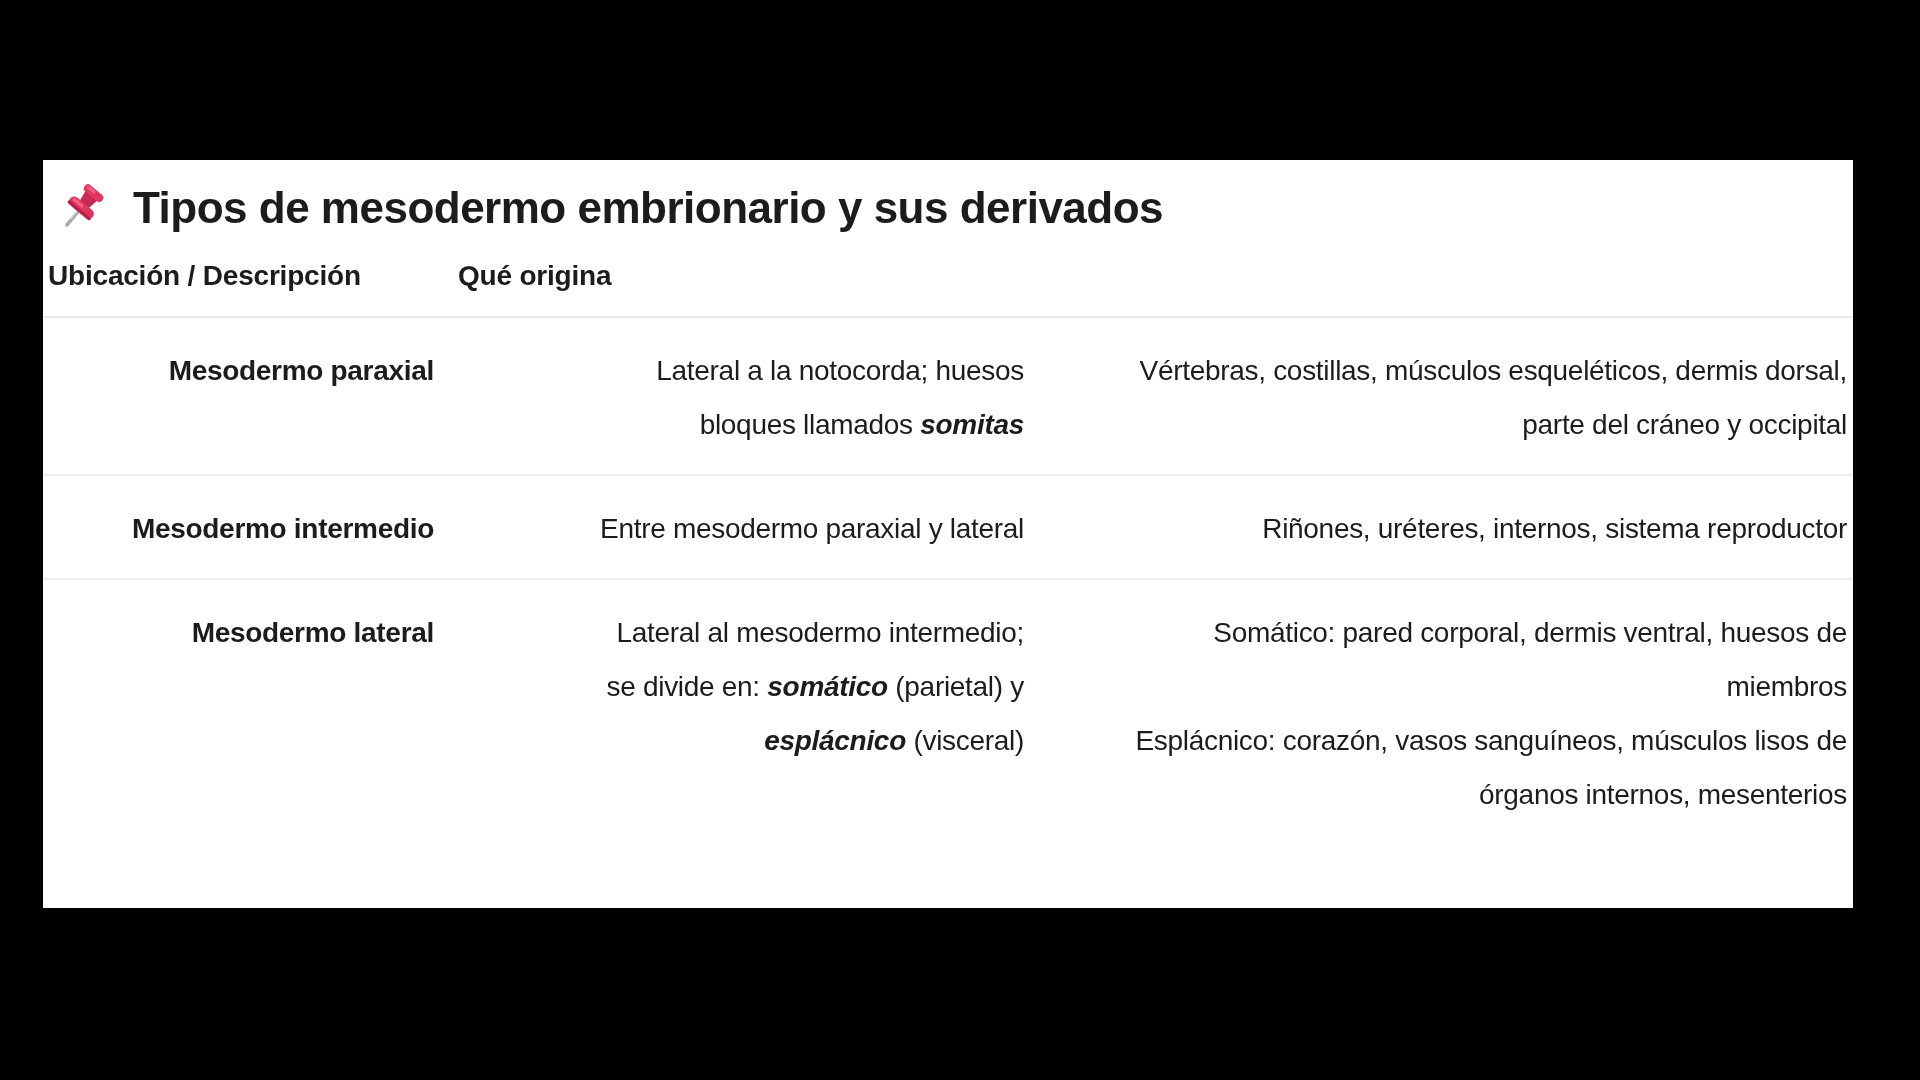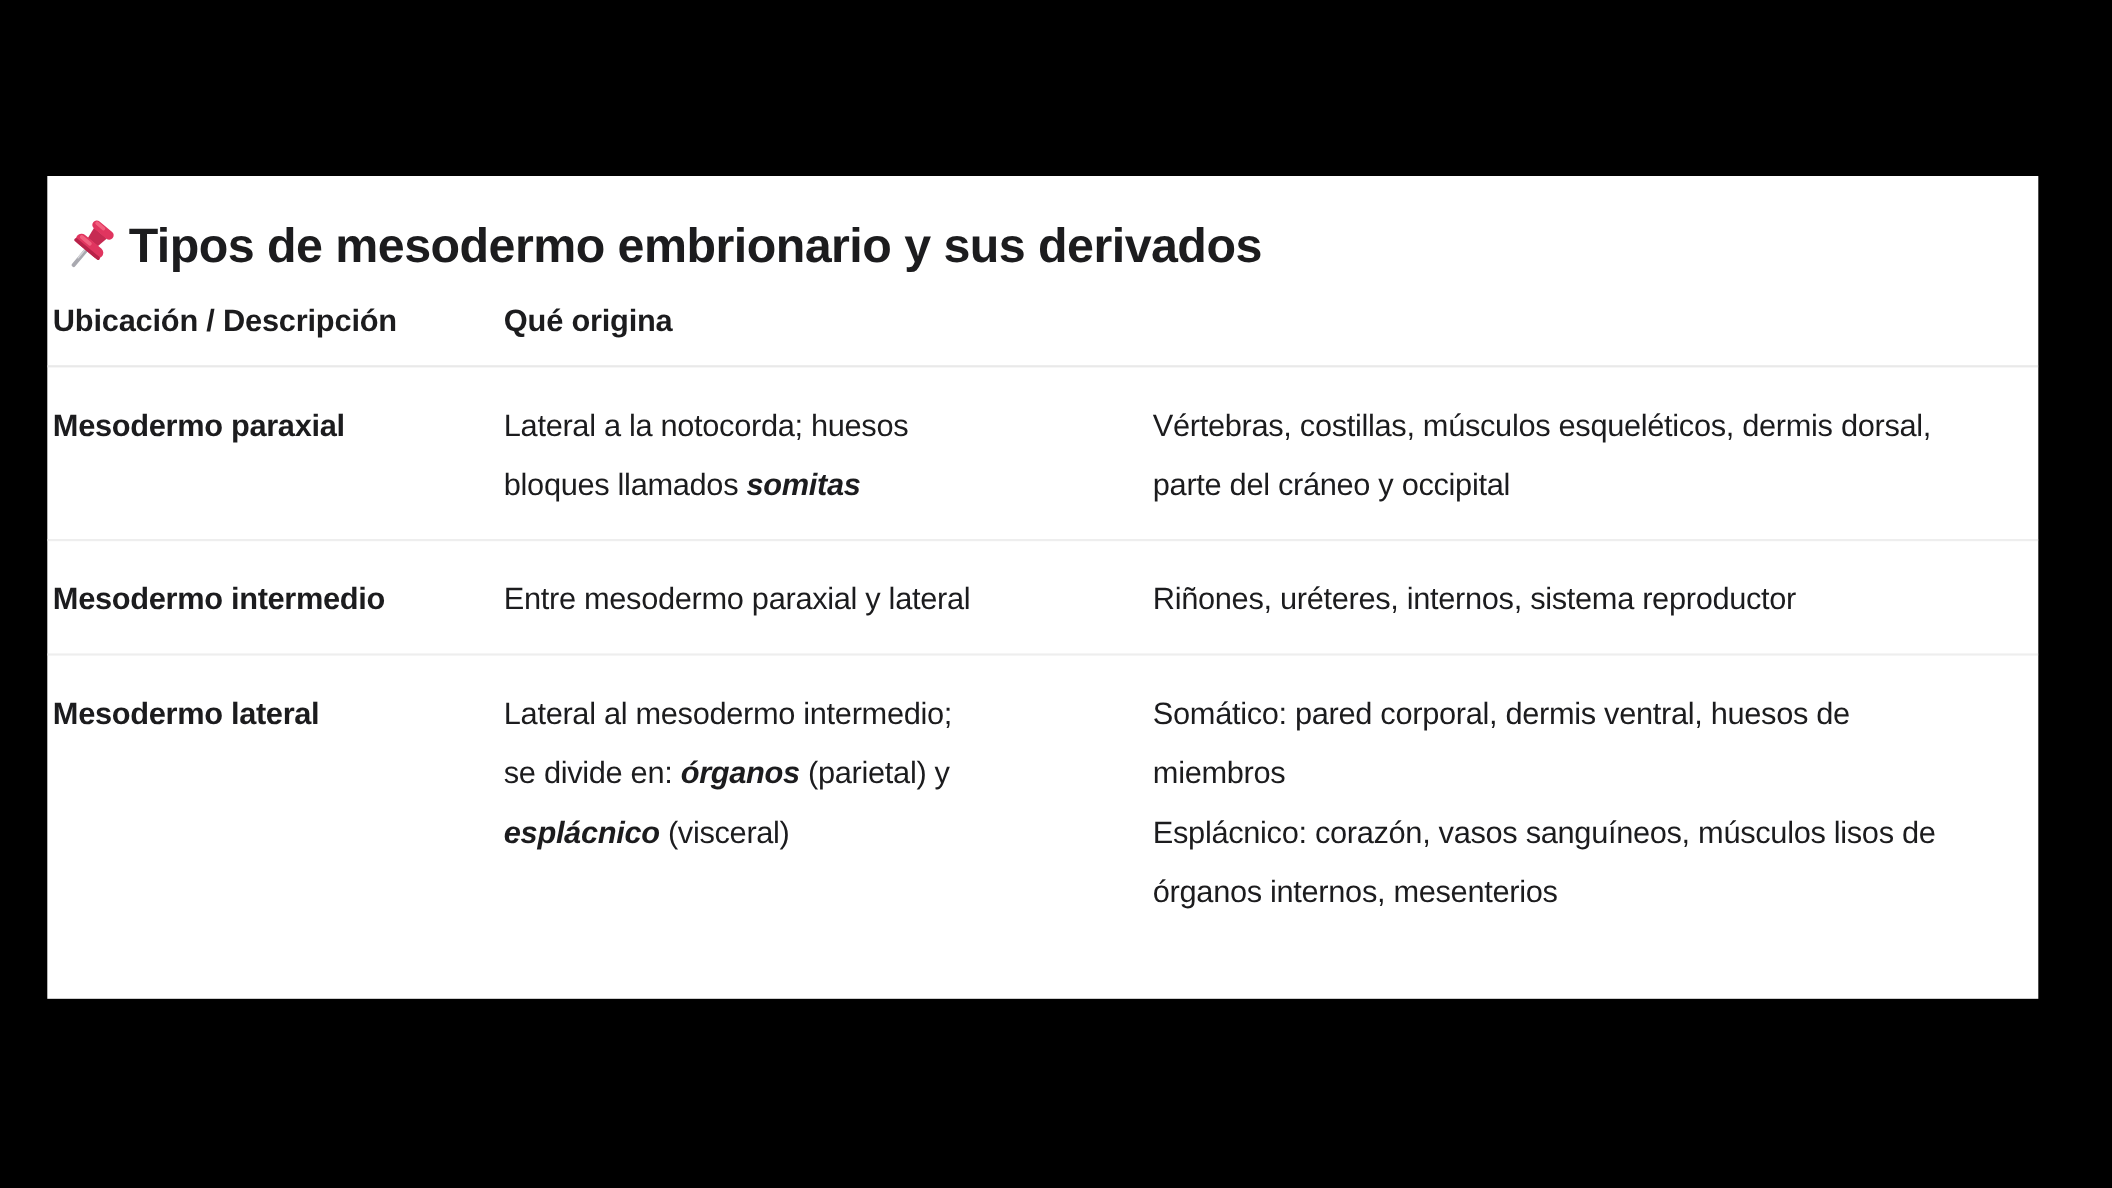--- a/index.html
+++ b/index.html
@@ -15,24 +15,23 @@
     left:43px;top:160px;
     width:1810px;height:748px;
     background:#ffffff;
     color:#1c1c1e;
     overflow:hidden;
     box-sizing:border-box;
   }
   .title-row{
     display:flex;
     align-items:center;
-    gap:8px;
+    gap:24px;
     padding:20px 10px 0 14px;
     height:56px;
-    margin-top:16px;
   }
   .pin-wrap{width:52px;height:52px;flex:0 0 auto;display:flex;align-items:center;justify-content:center;}
   .card-title{
     font-size:44px;
     font-weight:700;
     letter-spacing:-0.5px;
     line-height:56px;
     white-space:nowrap;
   }
   .grid-row{
@@ -57,20 +56,21 @@
     padding-bottom:22px;
     border-bottom:2px solid #eeeeee;
   }
   .body-row:last-child{border-bottom:none;}
   .cell{
     font-size:28px;
     line-height:54px;
     letter-spacing:-0.3px;
     white-space:pre-wrap;
     padding-right:24px;
+    text-align:right;
   }
   .cell:last-child{padding-right:6px;}
   .cell-tipo{font-weight:700;}
   .cell b{font-weight:700;font-style:italic;}
 </style>
 </head>
 <body>
 
 <div class="stage">
   <div class="card">
@@ -107,21 +107,21 @@
 parte del cráneo y occipital</span></div>
         </div>
         <div class="grid-row body-row">
           <div class="cell cell-tipo">Mesodermo intermedio</div>
           <div class="cell"><span>Entre mesodermo paraxial y lateral</span></div>
           <div class="cell"><span>Riñones, uréteres, internos, sistema reproductor</span></div>
         </div>
         <div class="grid-row body-row">
           <div class="cell cell-tipo">Mesodermo lateral</div>
           <div class="cell"><span>Lateral al mesodermo intermedio;
-se divide en: </span><b>órganos</b><span> (parietal) y
+se divide en: </span><b>somático</b><span> (parietal) y
 </span><b>esplácnico</b><span> (visceral)</span></div>
           <div class="cell"><span>Somático: pared corporal, dermis ventral, huesos de
 miembros
 Esplácnico: corazón, vasos sanguíneos, músculos lisos de
 órganos internos, mesenterios</span></div>
         </div>
       </div>
 
   </div>
 </div>

